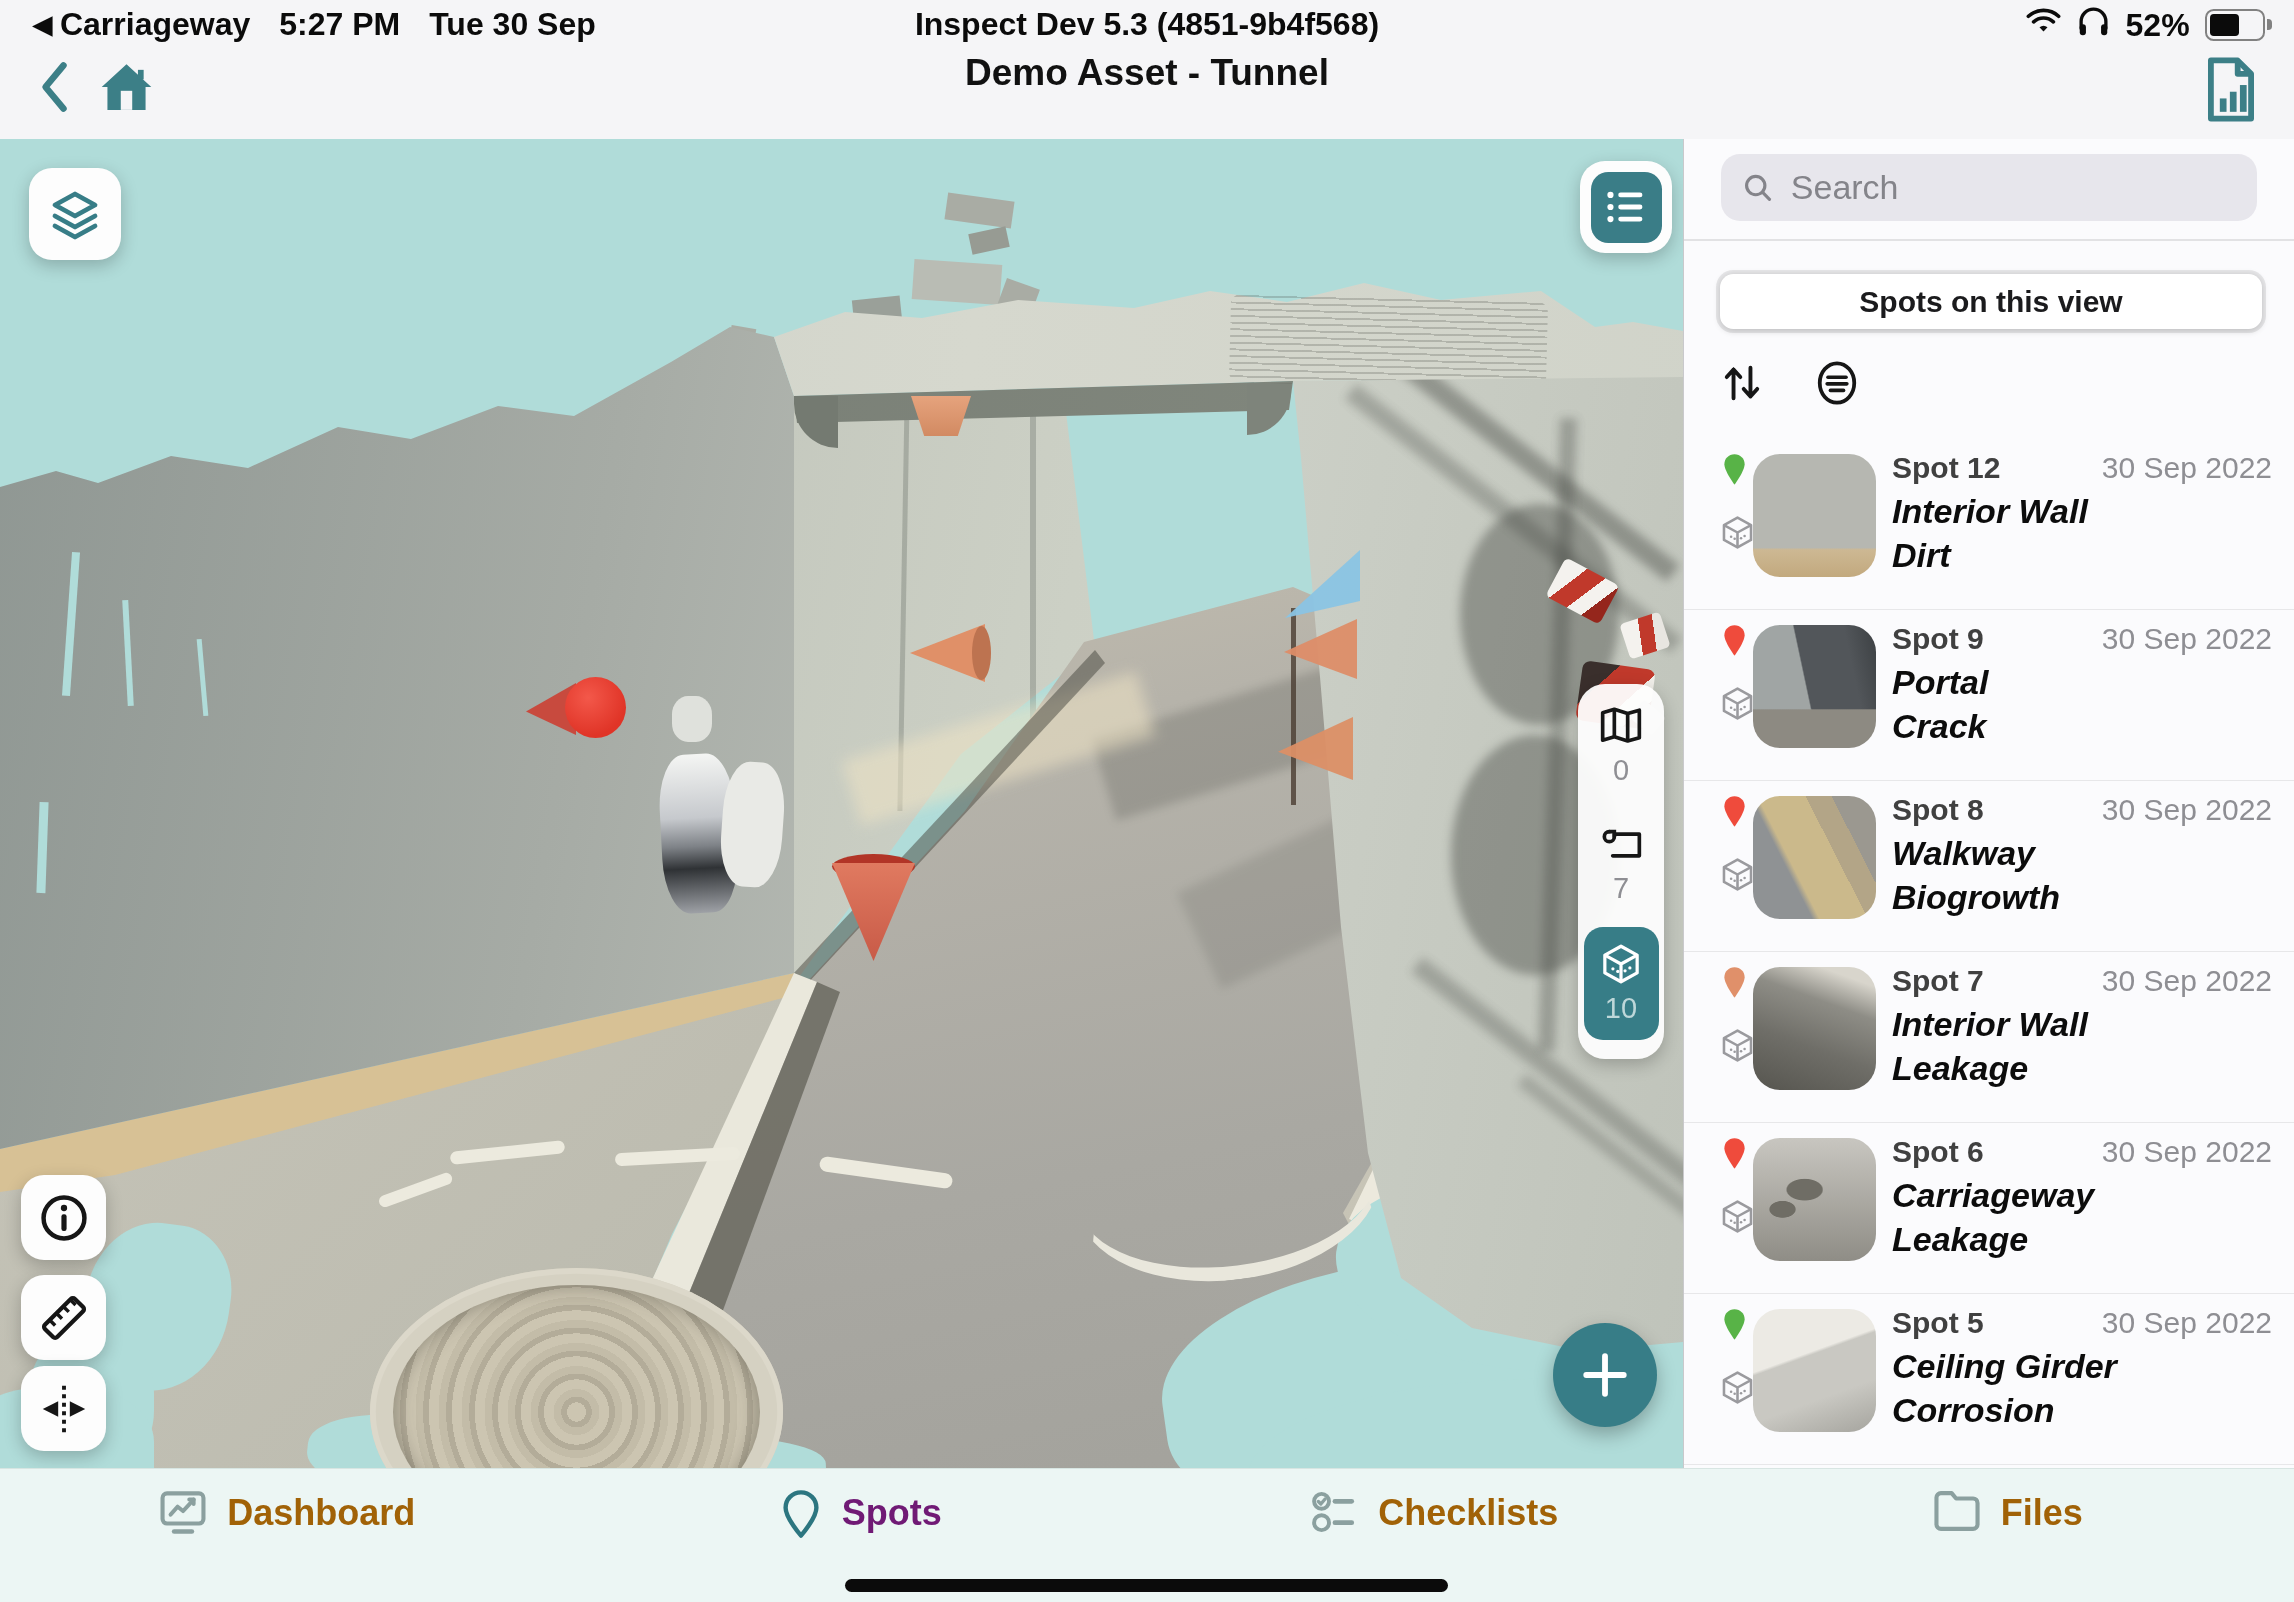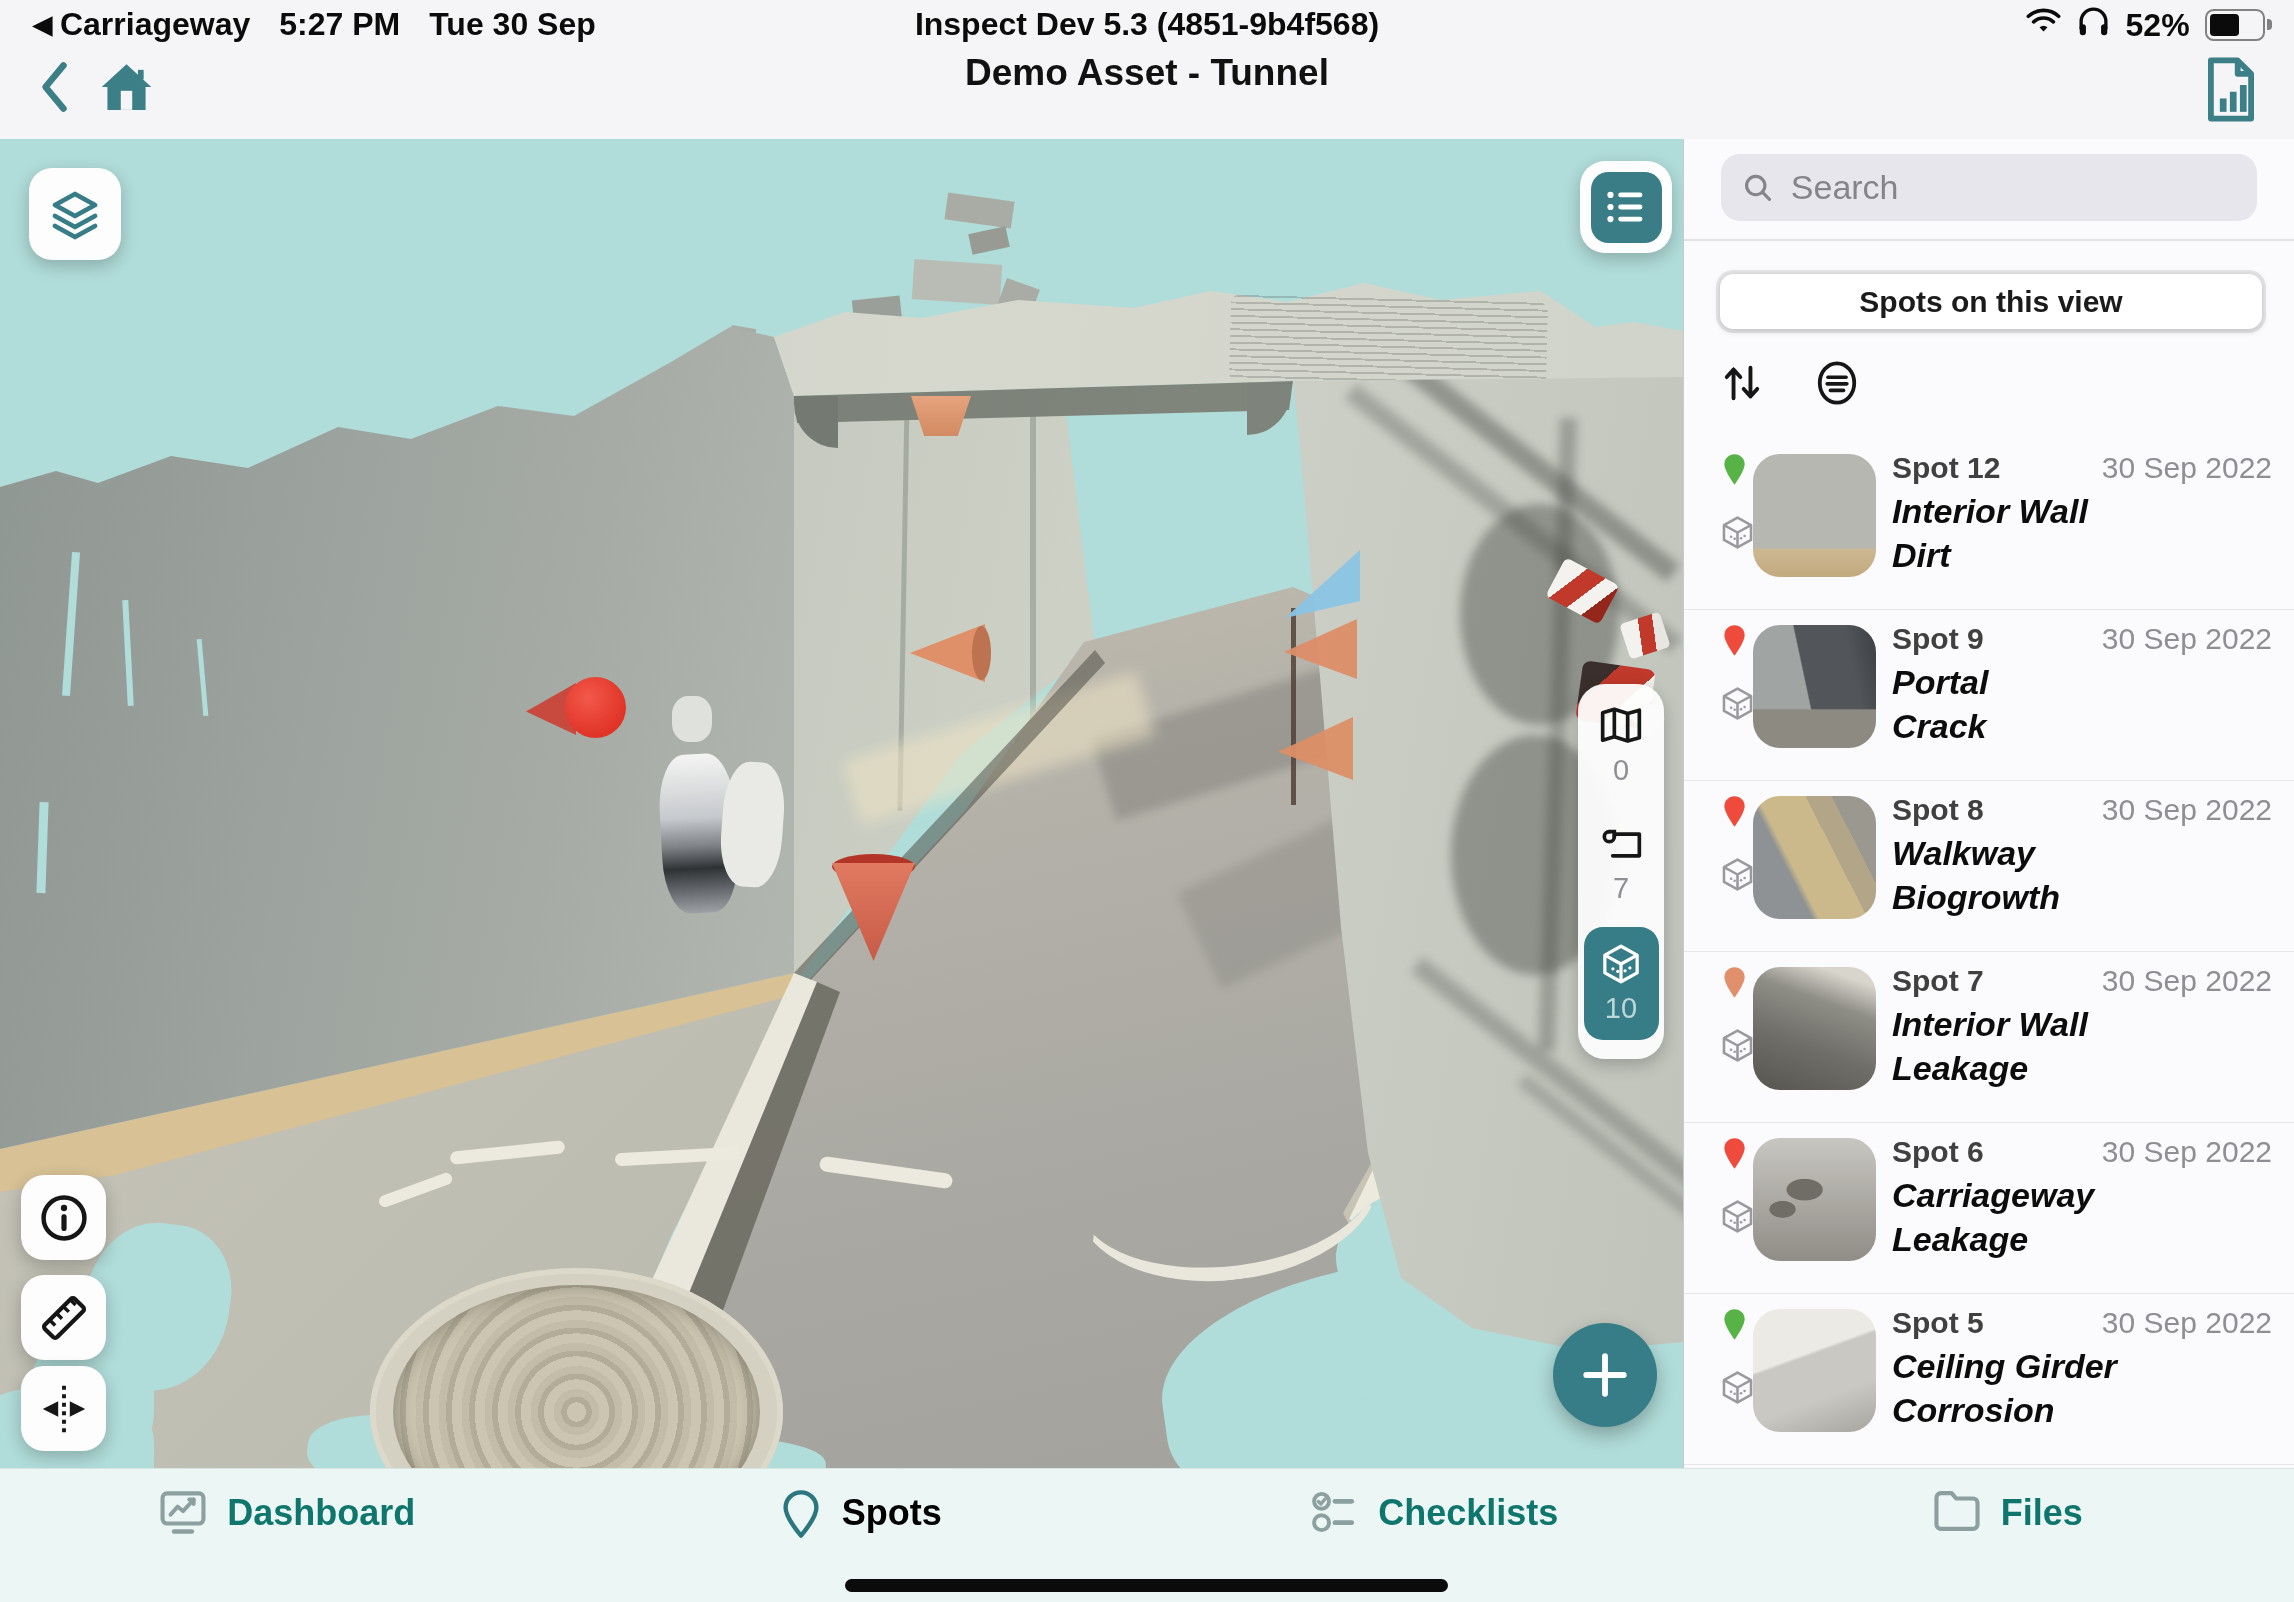--- a/index.html
+++ b/index.html
@@ -109,22 +109,22 @@
   .thumb-0{background:linear-gradient(180deg,#b6b7b1 0 76%,#cdb893 78%,#c2a97e 100%);}
   .thumb-1{background:linear-gradient(180deg,transparent 0 68%,#8d8a82 69%),linear-gradient(78deg,#a0a5a4 44%,#52565a 45% 78%,#3c4043);}
   .thumb-2{background:linear-gradient(63deg,#8f9294 0 32%,#cbb98b 36% 62%,#b3a587 62% 76%,#9b9890 76%);}
   .thumb-3{background:linear-gradient(200deg,#d8d5cc 0 12%,#8e8d86 32%,#6f6e68 62%,#56554f);}
   .thumb-4{background:radial-gradient(ellipse 29px 17.3px at 42% 42%,#6f6d65 0 60%,transparent 65%),radial-gradient(ellipse 21px 13.4px at 24% 58%,#6f6d65 0 60%,transparent 65%),linear-gradient(180deg,#c8c6c0,#8f8d86);}
   .thumb-5{background:linear-gradient(160deg,#eceae4 0 38%,#c9c8c2 40% 68%,#a5a49e 100%);}
 
   
   .tabbar{position:absolute;left:0;top:1468px;width:2294px;height:134px;background:#ecf6f4;border-top:1px solid #d7e5e2;box-sizing:border-box;display:flex;}
   .tab{flex:1;display:flex;align-items:flex-start;justify-content:center;gap:19px;padding-top:19px;}
-  .tab .lbl{font-size:36px;font-weight:600;color:#0f766e;line-height:50px;}
-  .tab.active .lbl{color:#000000;}
+  .tab .lbl{font-size:36px;font-weight:600;color:#a16207;line-height:50px;}
+  .tab.active .lbl{color:#701a75;}
   .home-indicator{position:absolute;left:845px;top:1579px;width:603px;height:12.5px;border-radius:6.7px;background:#0b0b0b;}
 </style>
 </head>
 <body>
 
 <div class="app">
 
   <div class="statusbar">
     <div class="sb-left">
       <span style="display:flex;gap:7.7px;align-items:center;">

